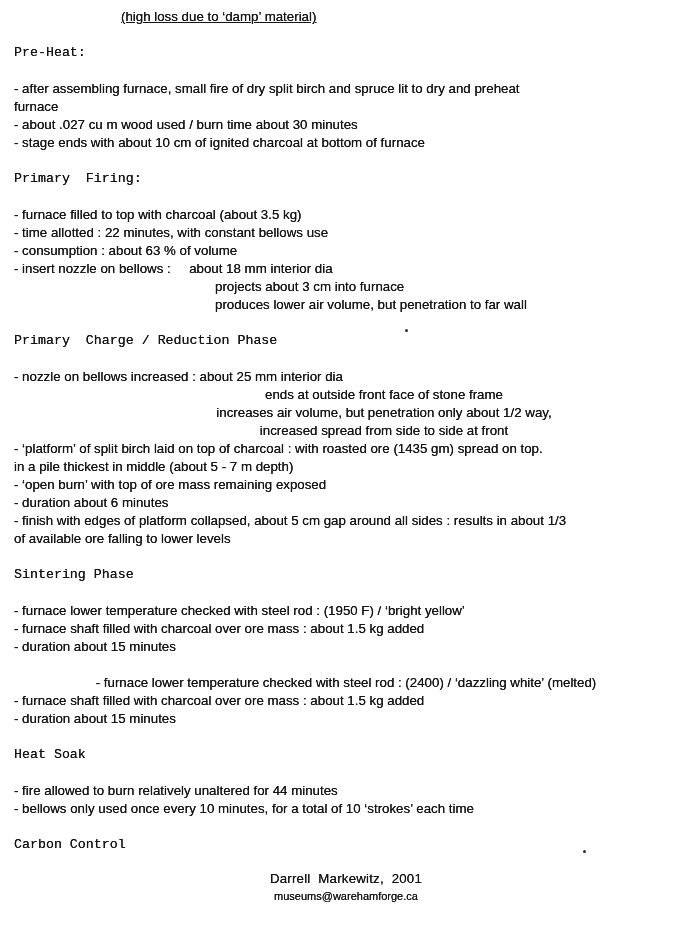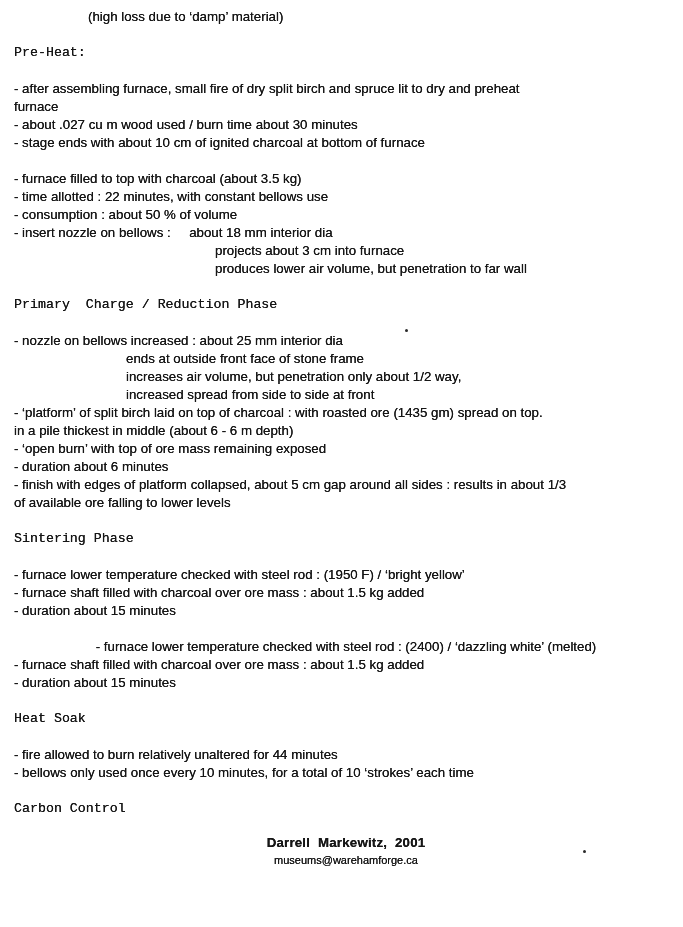--- a/index.html
+++ b/index.html
@@ -10,44 +10,45 @@
     font-family: "Liberation Sans", sans-serif;
     font-size: 13.3px;
     color: #161616;
     box-sizing: border-box;
     padding: 8px 5px 0 14px;
     position: relative;
     overflow: hidden;
     text-shadow: 0 0 0.5px currentColor; 
   }
   .top-note {
-    margin-left: 74px;
+    margin-left: 107px;
     line-height: 18px;
     white-space: pre-wrap;
+    text-decoration: underline;
   }
   .heading {
     font-size: 13.3px;
     font-weight: normal;
     margin: 18px 0 0 0;
     line-height: 18px;
     white-space: pre-wrap;
     font-family: Liberation Mono, monospace;
   }
   .lines { margin-top: 18px; }
   .line {
     margin: 0;
     line-height: 18px;
     white-space: pre-wrap;
   }
-  .indent-1 { margin-left: 112px; }
+  .indent-1 { margin-left: 76px; text-align: center; }
   .indent-2 { margin-left: 201px; }
   .gap { margin-top: 18px; text-align: center; }
   .footer { margin-top: 16px; text-align: center; }
   .author {
-    font-weight: bold;
+    font-weight: normal;
     line-height: 18px;
     white-space: pre-wrap;
     letter-spacing: 0.2px;
   }
   .email { line-height: 17px; font-size: 11px; }
   .speck {
     position: absolute;
     width: 3px;
     height: 3px;
     background: #2a2a2a;
@@ -65,39 +66,40 @@
   <h2 class="heading">Pre-Heat:</h2>
   <div class="lines">
     <p class="line">- after assembling furnace, small fire of dry split birch and spruce lit to dry and preheat</p>
     <p class="line">furnace</p>
     <p class="line">- about .027 cu m wood used / burn time about 30 minutes</p>
     <p class="line">- stage ends with about 10 cm of ignited charcoal at bottom of furnace</p>
   </div>
 </section>
 
 <section>
+  <h2 class="heading">Primary  Firing:</h2>
   <div class="lines">
     <p class="line">- furnace filled to top with charcoal (about 3.5 kg)</p>
     <p class="line">- time allotted : 22 minutes, with constant bellows use</p>
-    <p class="line">- consumption : about 50 % of volume</p>
+    <p class="line">- consumption : about 63 % of volume</p>
     <p class="line">- insert nozzle on bellows :     about 18 mm interior dia</p>
     <p class="line indent-2">projects about 3 cm into furnace</p>
     <p class="line indent-2">produces lower air volume, but penetration to far wall</p>
   </div>
 </section>
 
 <section>
   <h2 class="heading">Primary  Charge / Reduction Phase</h2>
   <div class="lines">
     <p class="line">- nozzle on bellows increased : about 25 mm interior dia</p>
     <p class="line indent-1">ends at outside front face of stone frame</p>
     <p class="line indent-1">increases air volume, but penetration only about 1/2 way,</p>
     <p class="line indent-1">increased spread from side to side at front</p>
     <p class="line">- ‘platform’ of split birch laid on top of charcoal : with roasted ore (1435 gm) spread on top.</p>
-    <p class="line">in a pile thickest in middle (about 6 - 6 m depth)</p>
+    <p class="line">in a pile thickest in middle (about 5 - 7 m depth)</p>
     <p class="line">- ‘open burn’ with top of ore mass remaining exposed</p>
     <p class="line">- duration about 6 minutes</p>
     <p class="line">- finish with edges of platform collapsed, about 5 cm gap around all sides : results in about 1/3</p>
     <p class="line">of available ore falling to lower levels</p>
   </div>
 </section>
 
 <section>
   <h2 class="heading">Sintering Phase</h2>
   <div class="lines">

